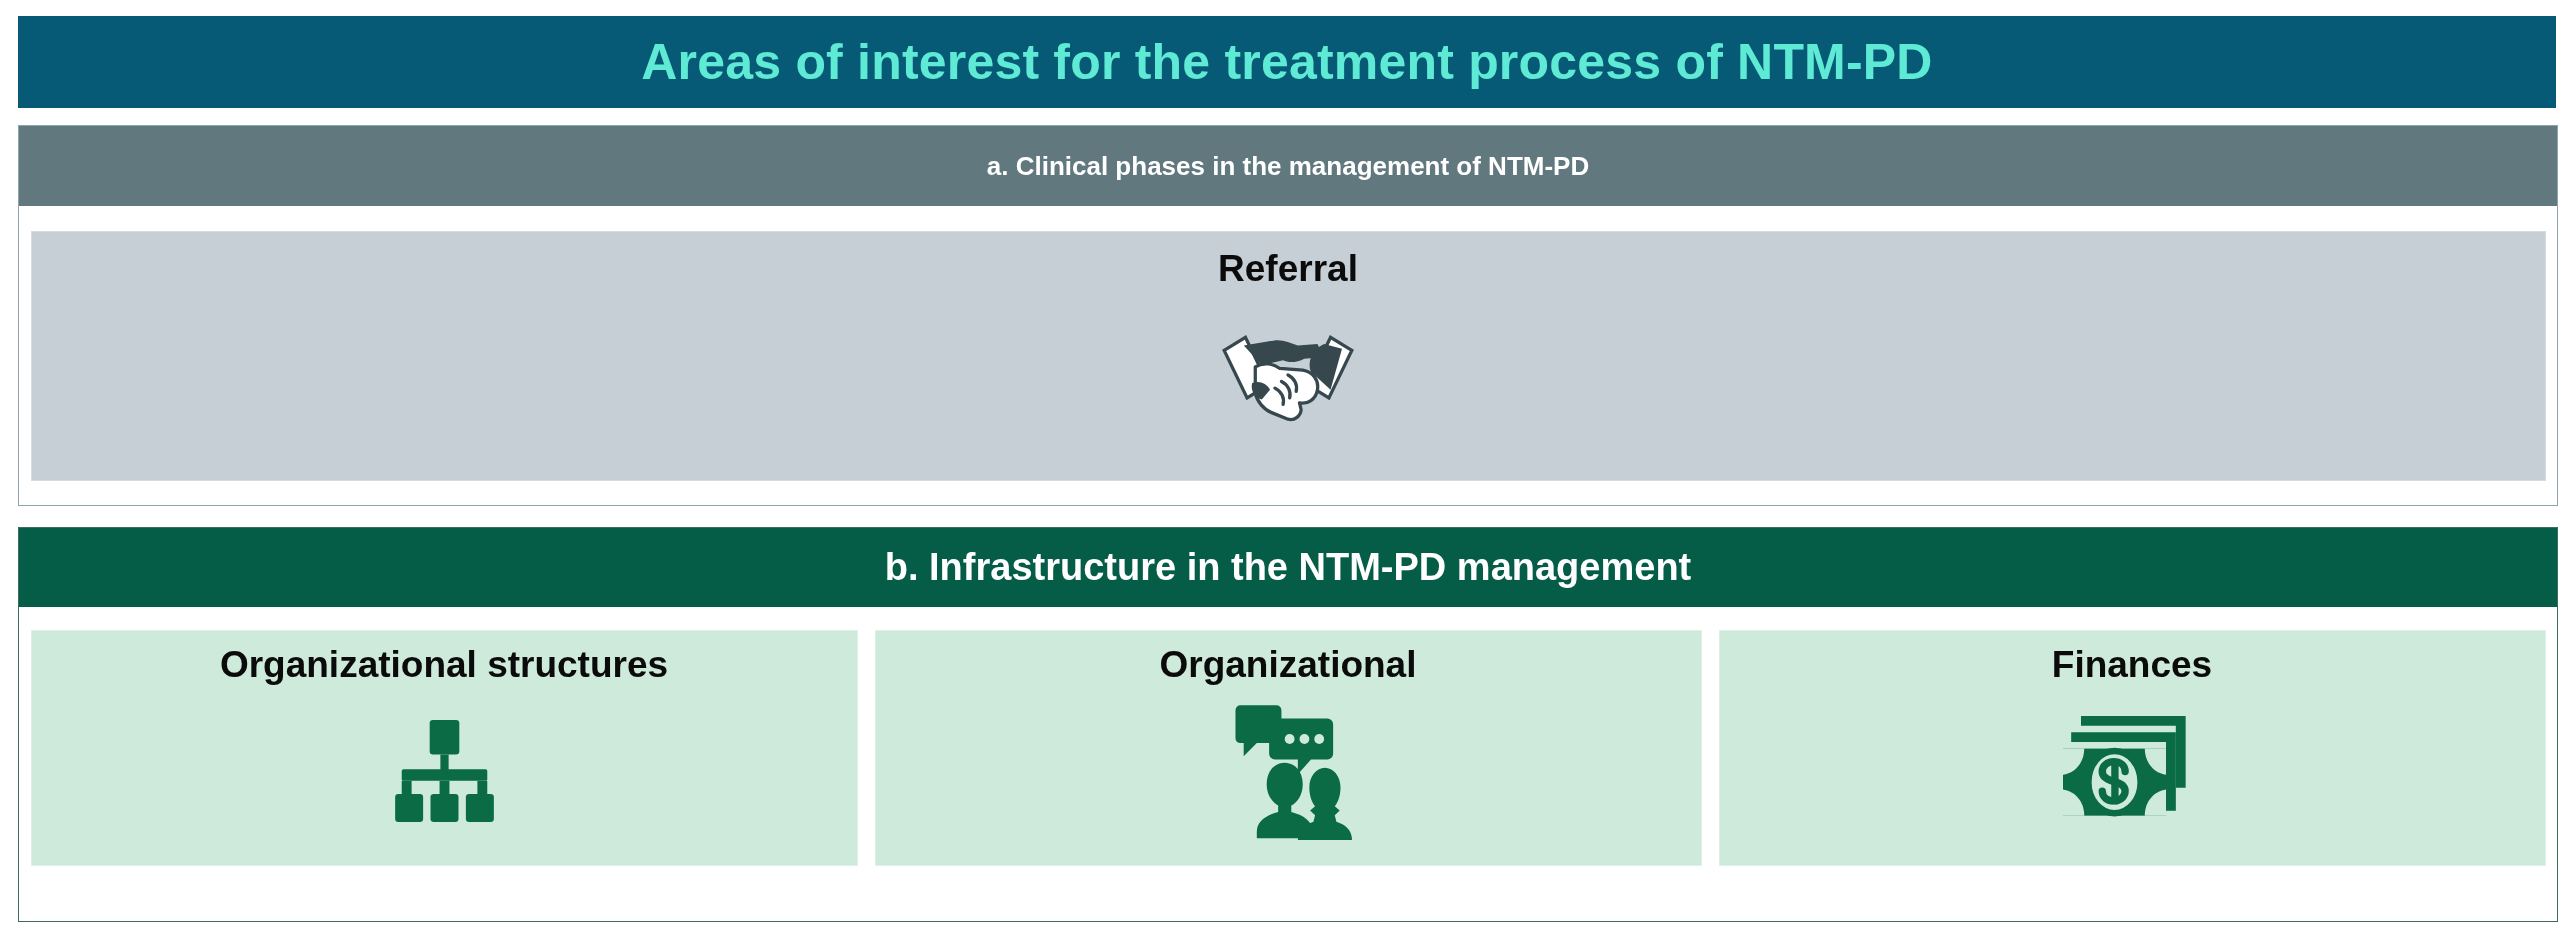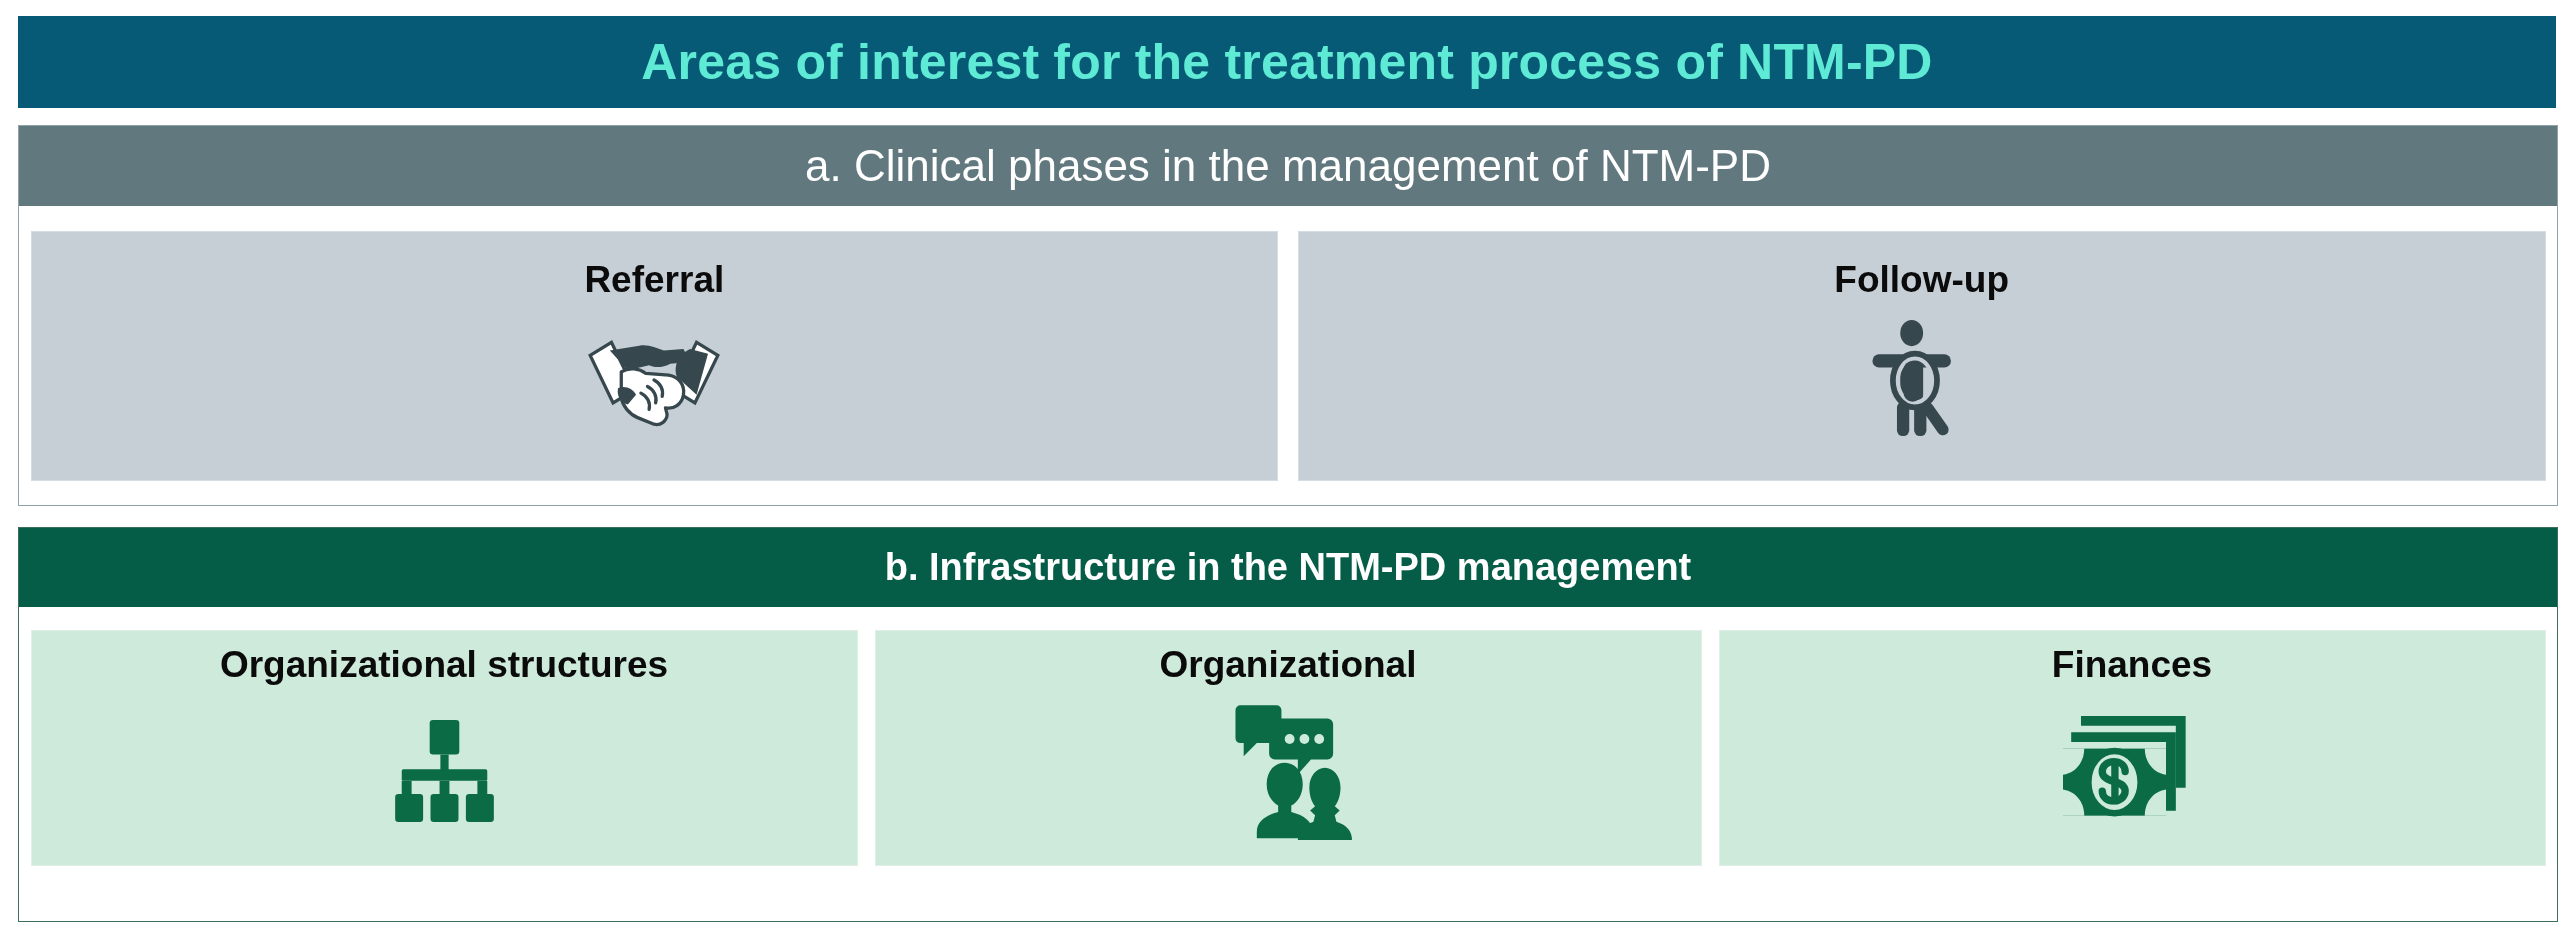--- a/index.html
+++ b/index.html
@@ -60,22 +60,22 @@
     width: 100%;
     height: 80px;
     background: #62787f;
     display: flex;
     align-items: center;
     justify-content: center;
     box-sizing: border-box;
   }
   .panel-a-header .hdr-text {
     color: #ffffff;
-    font-size: 44px;
-    font-weight: normal;
+    font-size: 26px;
+    font-weight: bold;
     white-space: nowrap;
   }
 
   .cards-a {
     position: absolute;
     left: 0px;
     top: 85px;
     width: 100%;
     height: 289px;
     display: flex;
@@ -87,21 +87,21 @@
   }
   .card-gray {
     flex: 1 1 0;
     height: 250px;
     background: #c6ced6;
     border: 0.8px solid #d6dde2;
     box-sizing: border-box;
     display: flex;
     flex-direction: column;
     align-items: center;
-    padding-top: 29px;
+    padding-top: 18px;
   }
   .card-gray .card-label {
     color: #0b0b0b;
     font-size: 37px;
     font-weight: bold;
     line-height: 1;
     white-space: nowrap;
   }
   .card-gray .icon-wrap {
     flex: 1 1 auto;
@@ -226,46 +226,20 @@
 
                 <path d="M40,76 C48,72 58,76 62,84 L52,96 C44,94 38,86 40,76 Z" fill="#36474d" stroke="none"></path>
               </g>
             </svg>
           </span>
         </div>
       </div>
 
 
 
-      <div class="card-gray">
-        <span class="card-label">Follow-up</span>
-        <div class="icon-wrap">
-          <span>
-            <svg width="115" height="121" viewBox="0 0 140 148">
-
-              <ellipse cx="58" cy="16" rx="14" ry="16" fill="#36474d"></ellipse>
-
-              <rect x="10" y="42" width="96" height="16" rx="8" fill="#36474d"></rect>
-
-              <rect x="44" y="42" width="28" height="62" rx="13" fill="#36474d"></rect>
-
-              <rect x="40" y="100" width="15" height="42" rx="7" fill="#36474d"></rect>
-              <rect x="61" y="100" width="15" height="42" rx="7" fill="#36474d"></rect>
-
-              <ellipse cx="62" cy="74" rx="26" ry="32" fill="none" stroke="#36474d" stroke-width="9"></ellipse>
-
-              <ellipse cx="62" cy="74" rx="21" ry="27" fill="none" stroke="#c6ced6" stroke-width="5"></ellipse>
-
-              <rect x="48" y="50" width="22" height="50" rx="11" fill="#36474d"></rect>
-
-              <rect x="80" y="98" width="14" height="46" rx="7" fill="#36474d" transform="rotate(-35 87 121)"></rect>
-            </svg>
-          </span>
-        </div>
-      </div>
 
     </div>
   </div>
 
   <div class="panel-b">
     <div class="panel-b-header">
       <span class="hdr-text">b. Infrastructure in the NTM-PD management</span>
     </div>
 
     <div class="cards-b">

